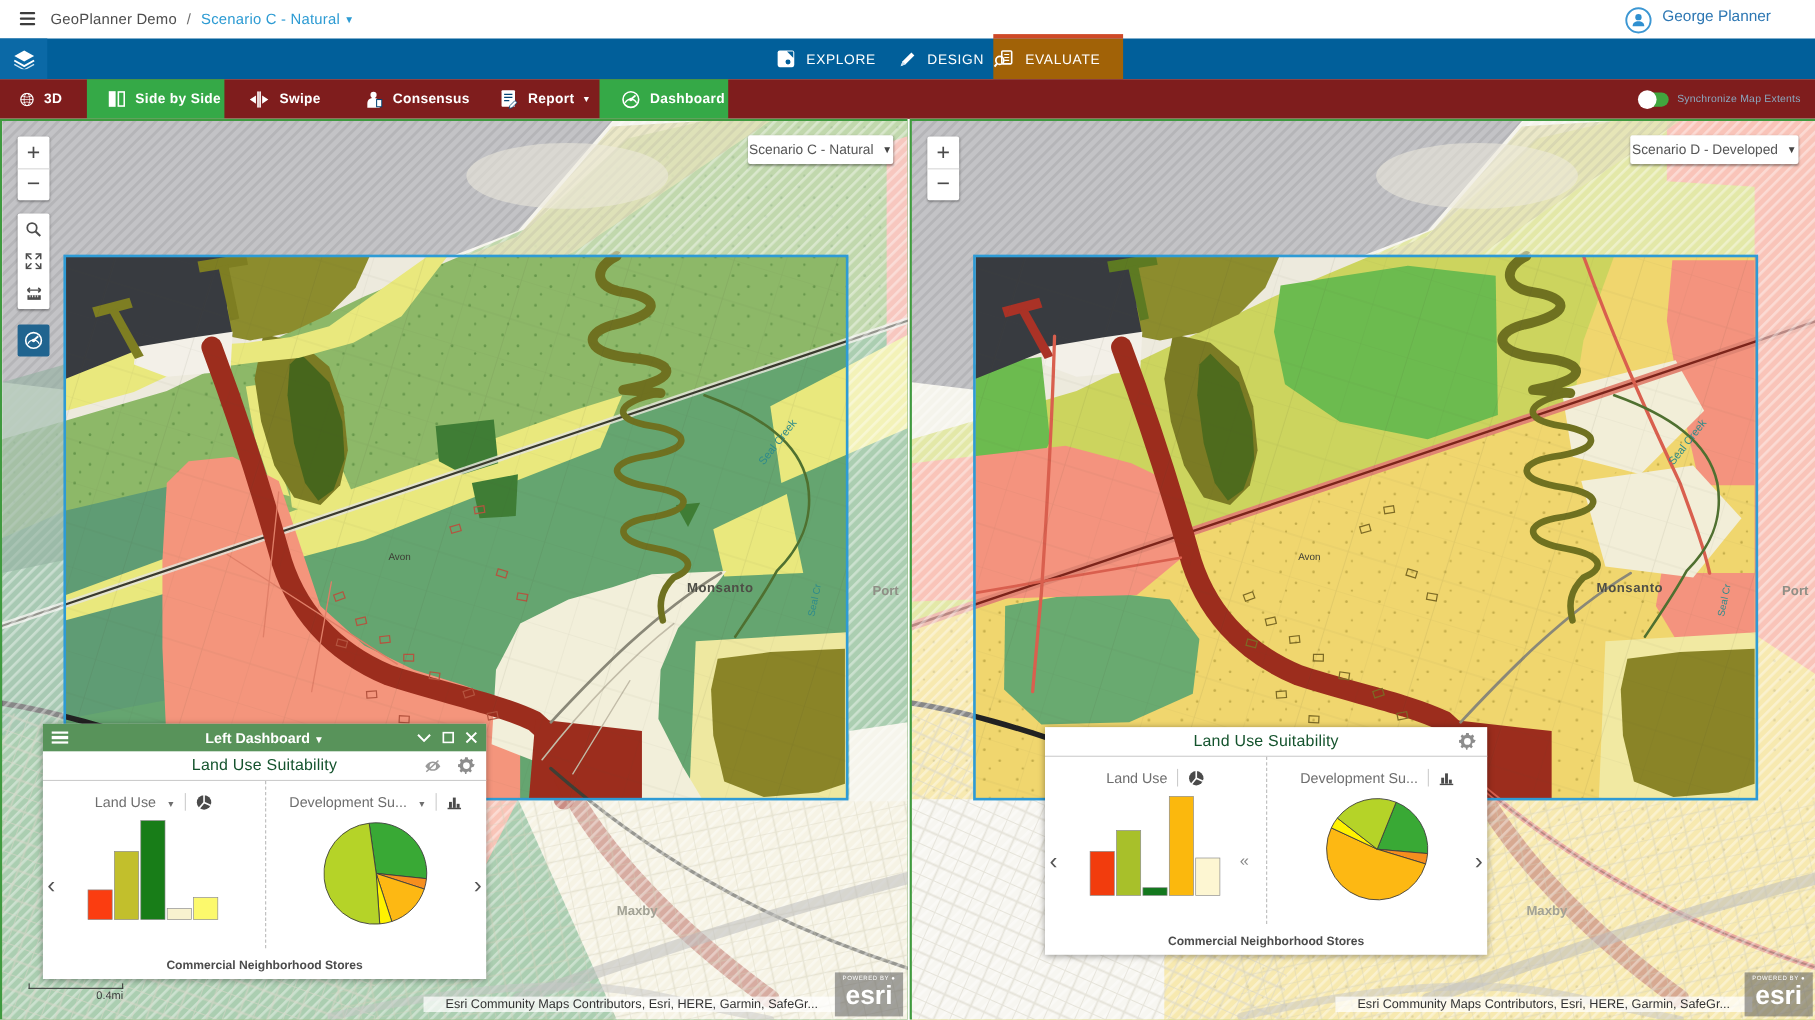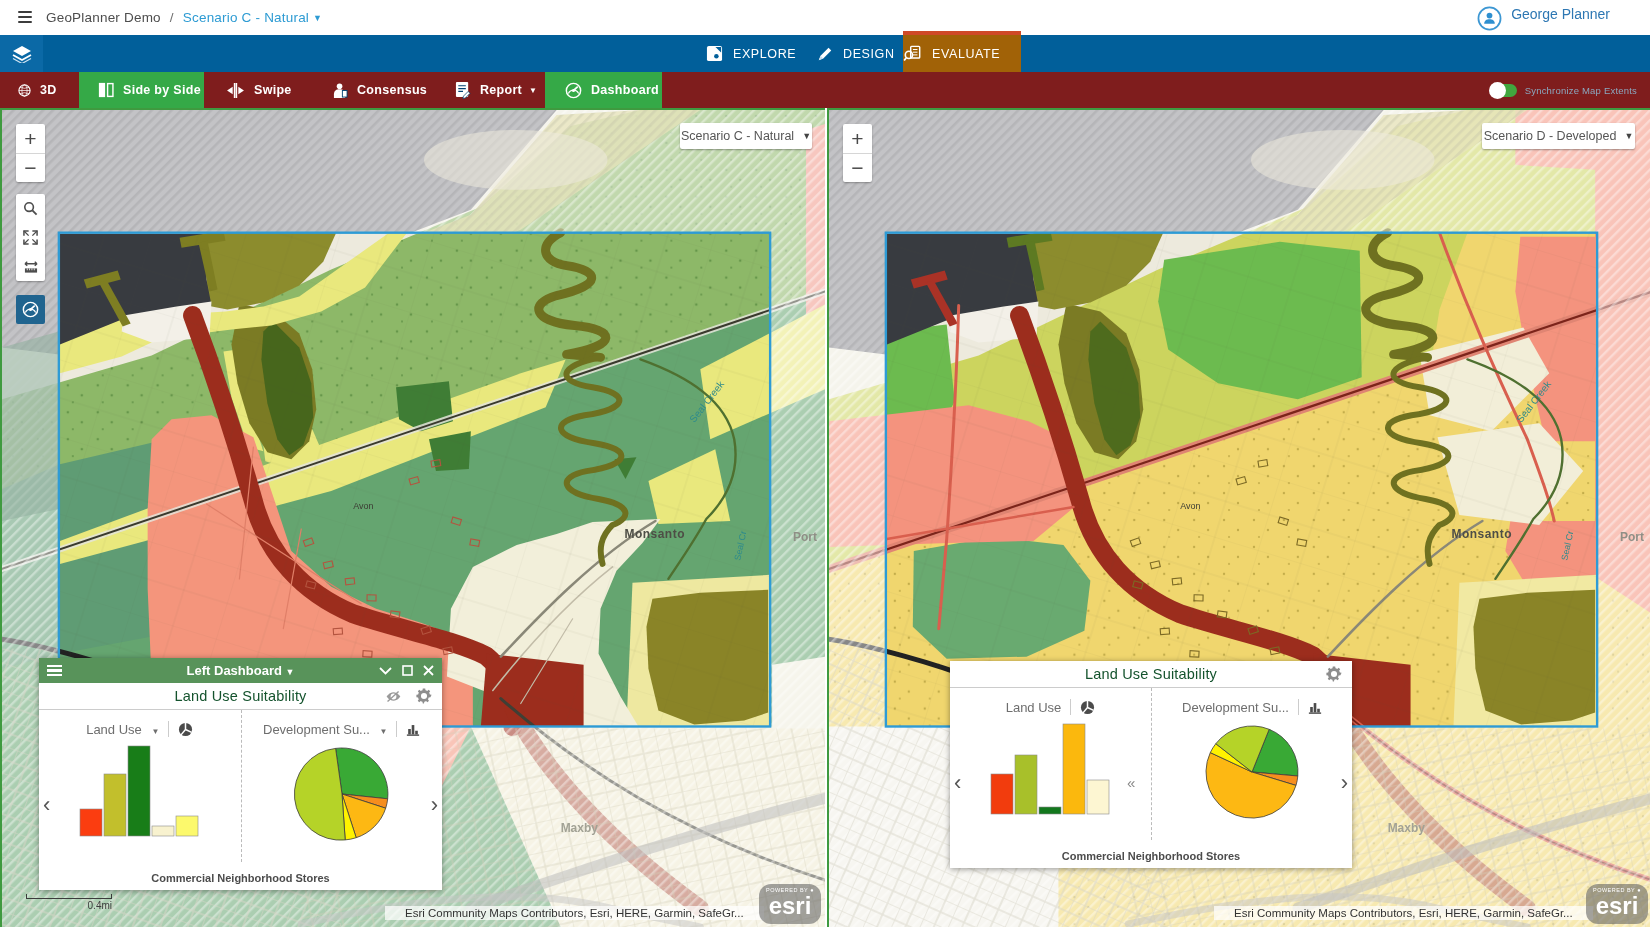--- a/index.html
+++ b/index.html
@@ -31,21 +31,21 @@
 .mapR{left:827px;width:823px}
 .zbox{position:absolute;left:14px;top:14px;width:29px;background:#fff;border-radius:2px;box-shadow:0 1px 2px rgba(0,0,0,0.3);z-index:5}
 .zb{width:29px;height:29px;display:flex;align-items:center;justify-content:center;font-size:21px;color:#4a4a4a}
 .zb+.zb{border-top:1px solid #d6d6d6}
 .toolcol{position:absolute;left:14px;top:84px;width:29px;background:#fff;border-radius:2px;box-shadow:0 1px 2px rgba(0,0,0,0.3);z-index:5}
 .tc{width:29px;height:29px;display:flex;align-items:center;justify-content:center;color:#4d4d4d}
 .gauge{position:absolute;left:14px;top:185px;width:29px;height:29px;background:#20648f;border-radius:2px;display:flex;align-items:center;justify-content:center;z-index:5}
 .scen-dd{position:absolute;top:13px;height:26px;background:#fff;border-radius:2px;box-shadow:0 1px 2px rgba(0,0,0,0.35);display:flex;align-items:center;justify-content:center;font-size:12.5px;color:#565656;z-index:5}
 .scen-dd .c{font-size:9px;margin-left:8px;color:#444}
 .attr{position:absolute;bottom:5px;font-size:11.5px;color:#323232;background:rgba(255,255,255,0.72);padding:1px 20px;white-space:nowrap;z-index:4}
-.esri{position:absolute;bottom:1px;width:62px;height:40px;background:rgba(90,90,90,0.55);border-radius:12px;z-index:4;color:#fff;text-align:center}
+.esri{position:absolute;bottom:1px;width:62px;height:40px;background:rgba(90,90,90,0.55);border-radius:0;z-index:4;color:#fff;text-align:center}
 .esri .pb{font-size:5.5px;letter-spacing:0.5px;margin-top:3px}
 .esri .e{font-size:24px;font-weight:bold;line-height:1.1}
 .sbar{position:absolute;left:24px;bottom:14px;z-index:4;color:#3c3c3c;font-size:10px}
 .sline{width:86px;height:5px;border-left:1.5px solid #3c3c3c;border-right:1.5px solid #3c3c3c;border-bottom:1.5px solid #3c3c3c}
 .dash{position:absolute;background:#fff;box-shadow:0 1px 6px rgba(0,0,0,0.4);z-index:6}
 .dtitle{height:25px;background:#58935a;display:flex;align-items:center;color:#ffffff;position:relative}
 .dmenu{width:15px;margin-left:8px;display:flex;flex-direction:column;gap:2.5px}
 .dmenu span{height:2.2px;background:#fff}
 .dname{position:absolute;left:0;right:0;text-align:center;font-size:13px;font-weight:bold}
 .dcaret{font-size:9px}

